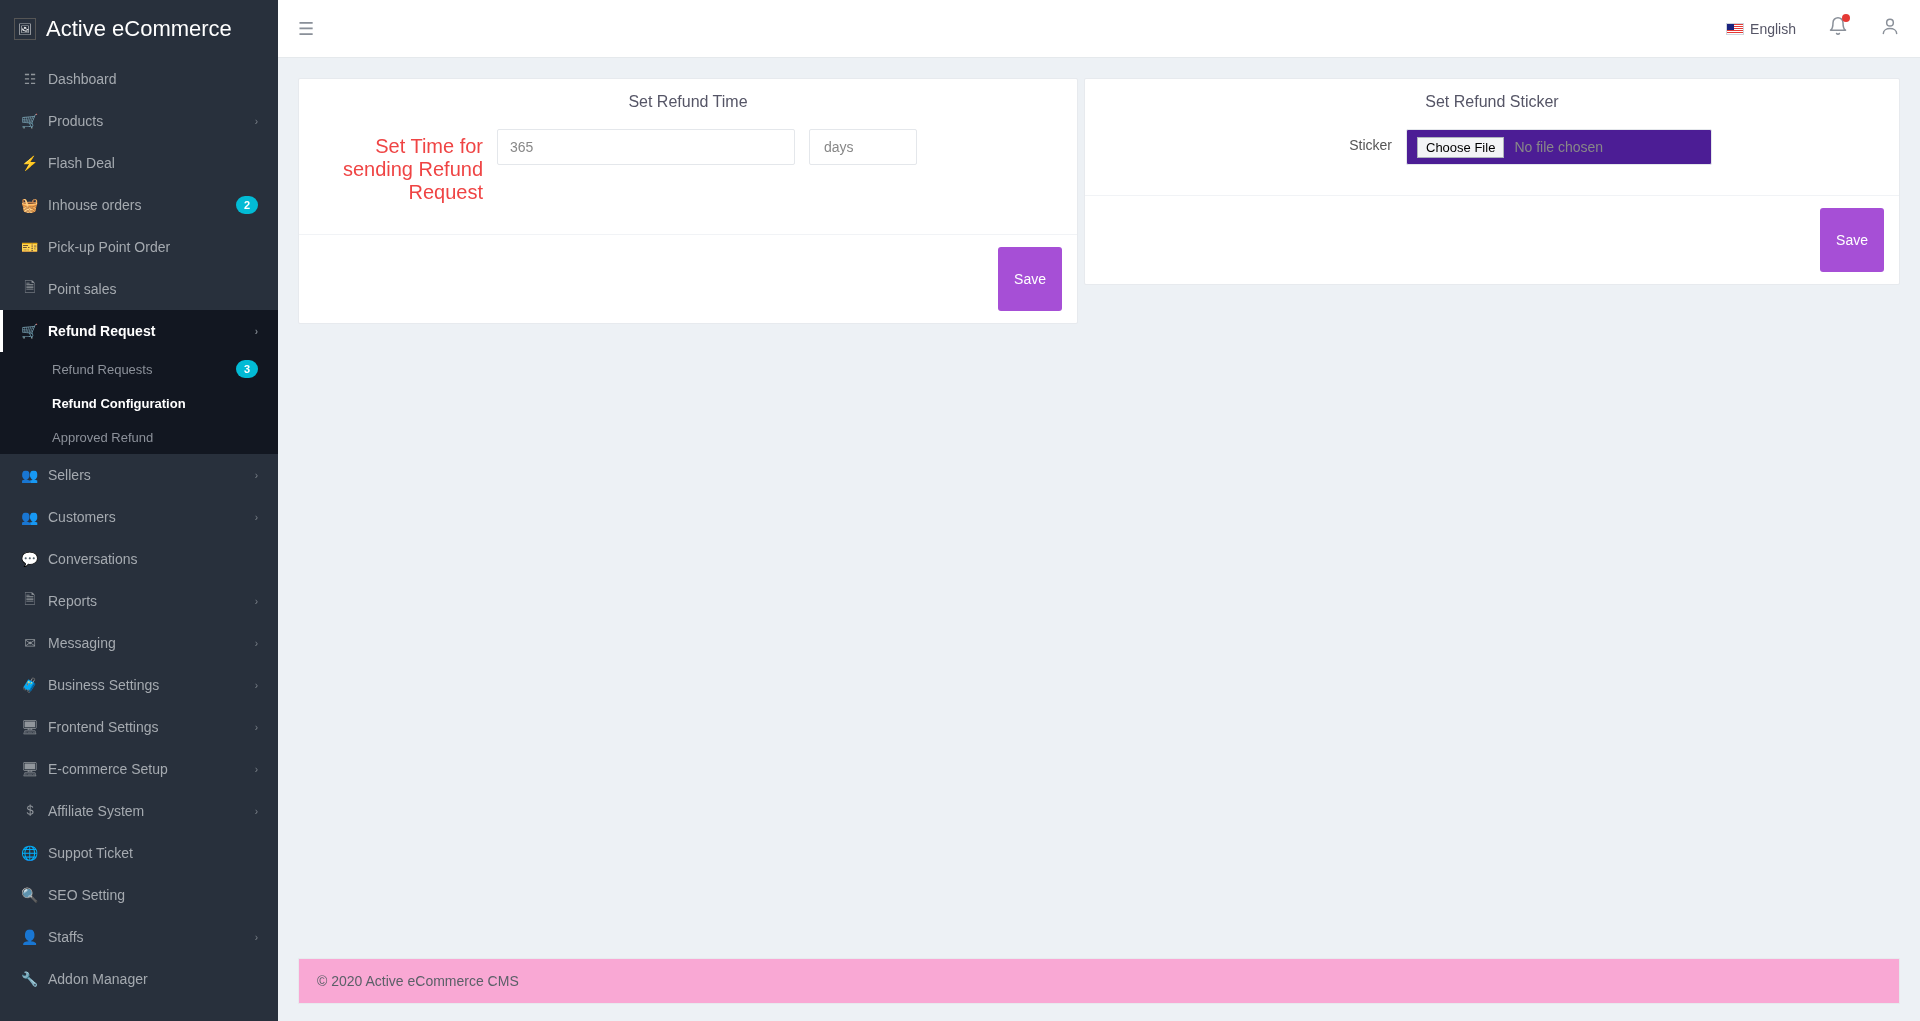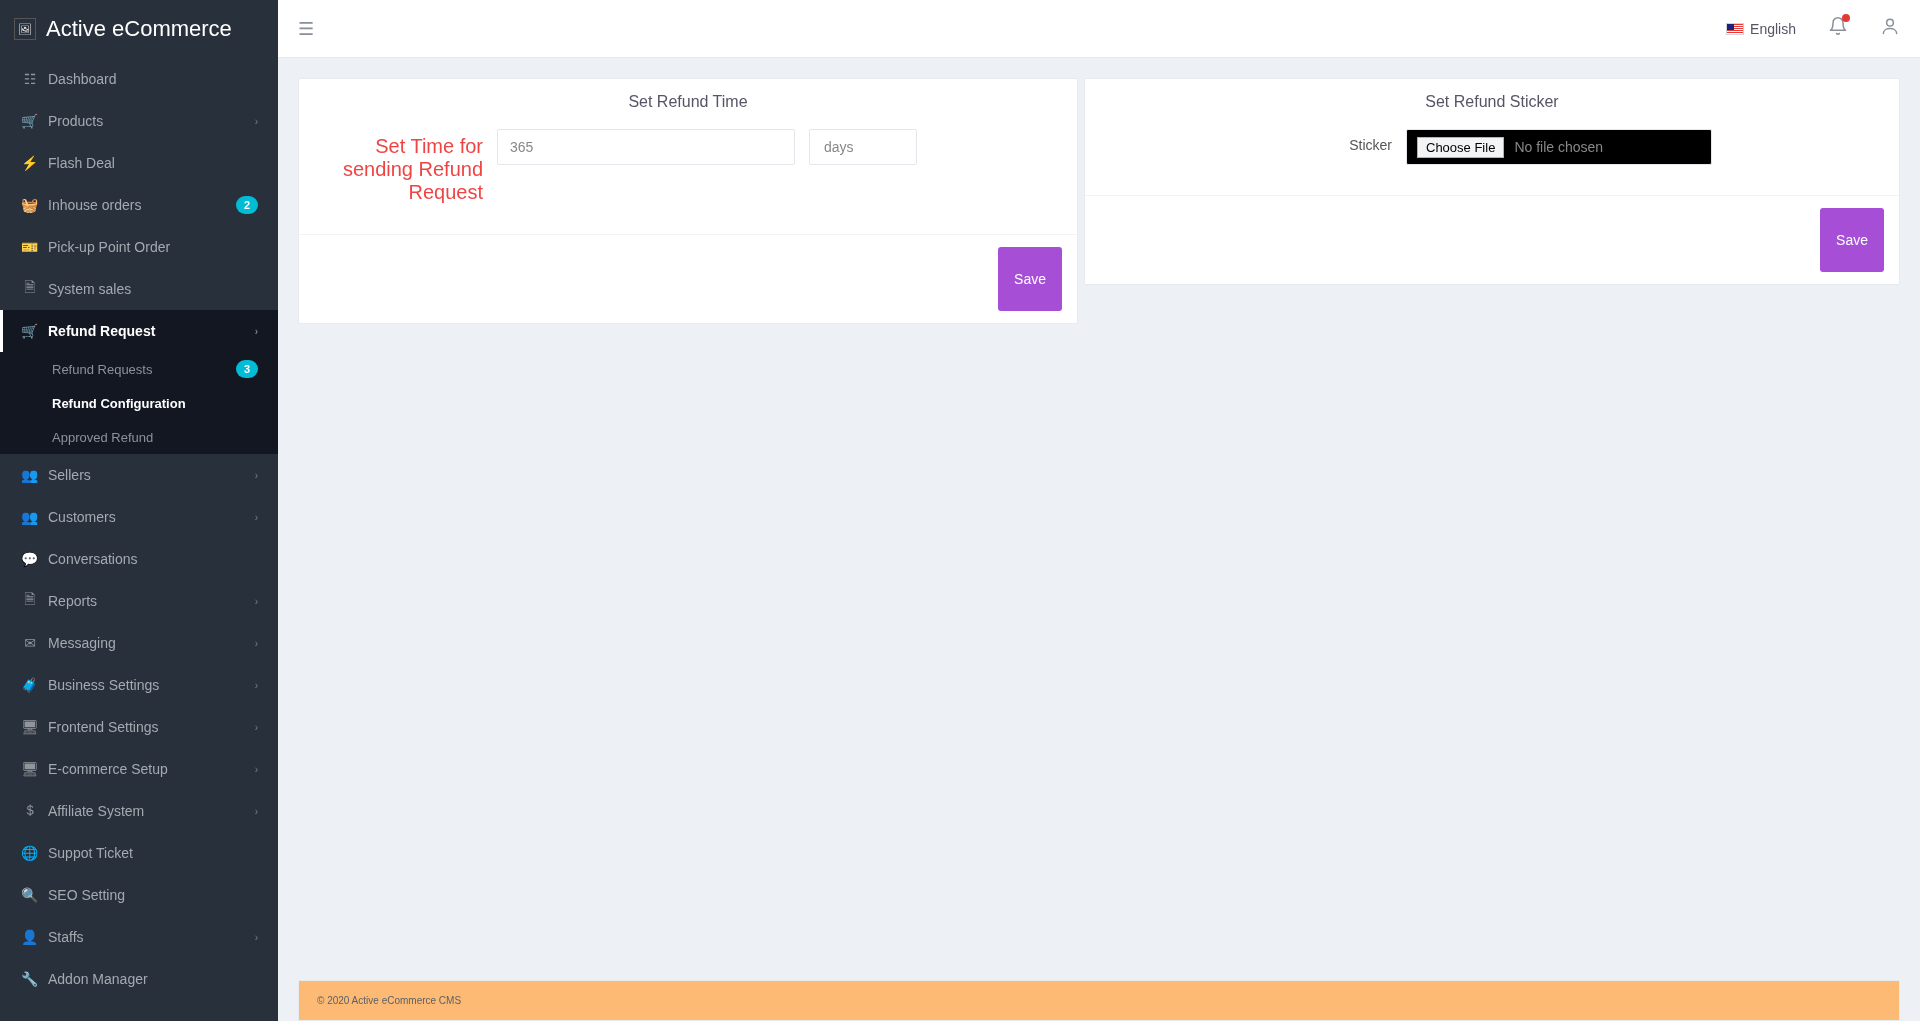--- a/index.html
+++ b/index.html
@@ -261,21 +261,21 @@
     height: 36px;
     flex: 0 0 306px;
     border: 1px solid #e4e7eb;
     border-radius: 2px;
     padding: 5px 10px;
     display: flex;
     align-items: center;
     gap: 10px;
     font-size: 14px;
     color: #888;
-    background:#000000;
+    background:#4c1d95;
   }
   .file-btn {
     border: 1px solid #aeb4bc;
     background: #f3f4f6;
     font-size: 13px;
     padding: 2px 8px;
     cursor: pointer;
   }
 
   .panel-footer {
@@ -287,26 +287,26 @@
     background: #a64fd6;
     color: #fff;
     border: none;
     border-radius: 3px;
     padding: 24px 16px;
     font-size: 14px;
     cursor: pointer;
   }
 
   .footer {
-    margin: 30px 20px 0 20px;
+    margin: 30px 20px 17px 20px;
     padding: 14px 18px;
-    background: #fdba74;
+    background: #f9a8d4;
     border: 1px solid #e7eaee;
     color: #5b6068;
-    font-size: 10px;
+    font-size: 14px;
   }
 
   
   .gi { font-style: normal; display:inline-block; width:18px; text-align:center;}
 </style>
 </head>
 <body>
 
 <aside class="sidebar">
   <div class="brand">
@@ -331,21 +331,21 @@
         <span class="nav-icon gi">🧺</span>
         <span>Inhouse orders</span>
         <span class="badge">2</span>
       </li>
       <li class="nav-item">
         <span class="nav-icon gi">🎫</span>
         <span>Pick-up Point Order</span>
       </li>
       <li class="nav-item">
         <span class="nav-icon gi">🗎</span>
-        <span>System sales</span>
+        <span>Point sales</span>
       </li>
       <li class="nav-item active">
         <span class="nav-icon gi">🛒</span>
         <span>Refund Request</span>
         <span class="chev">›</span>
       </li>
       <ul class="subnav">
         <li class="subnav-item">
           <span>Refund Requests</span>
           <span class="badge">3</span>

